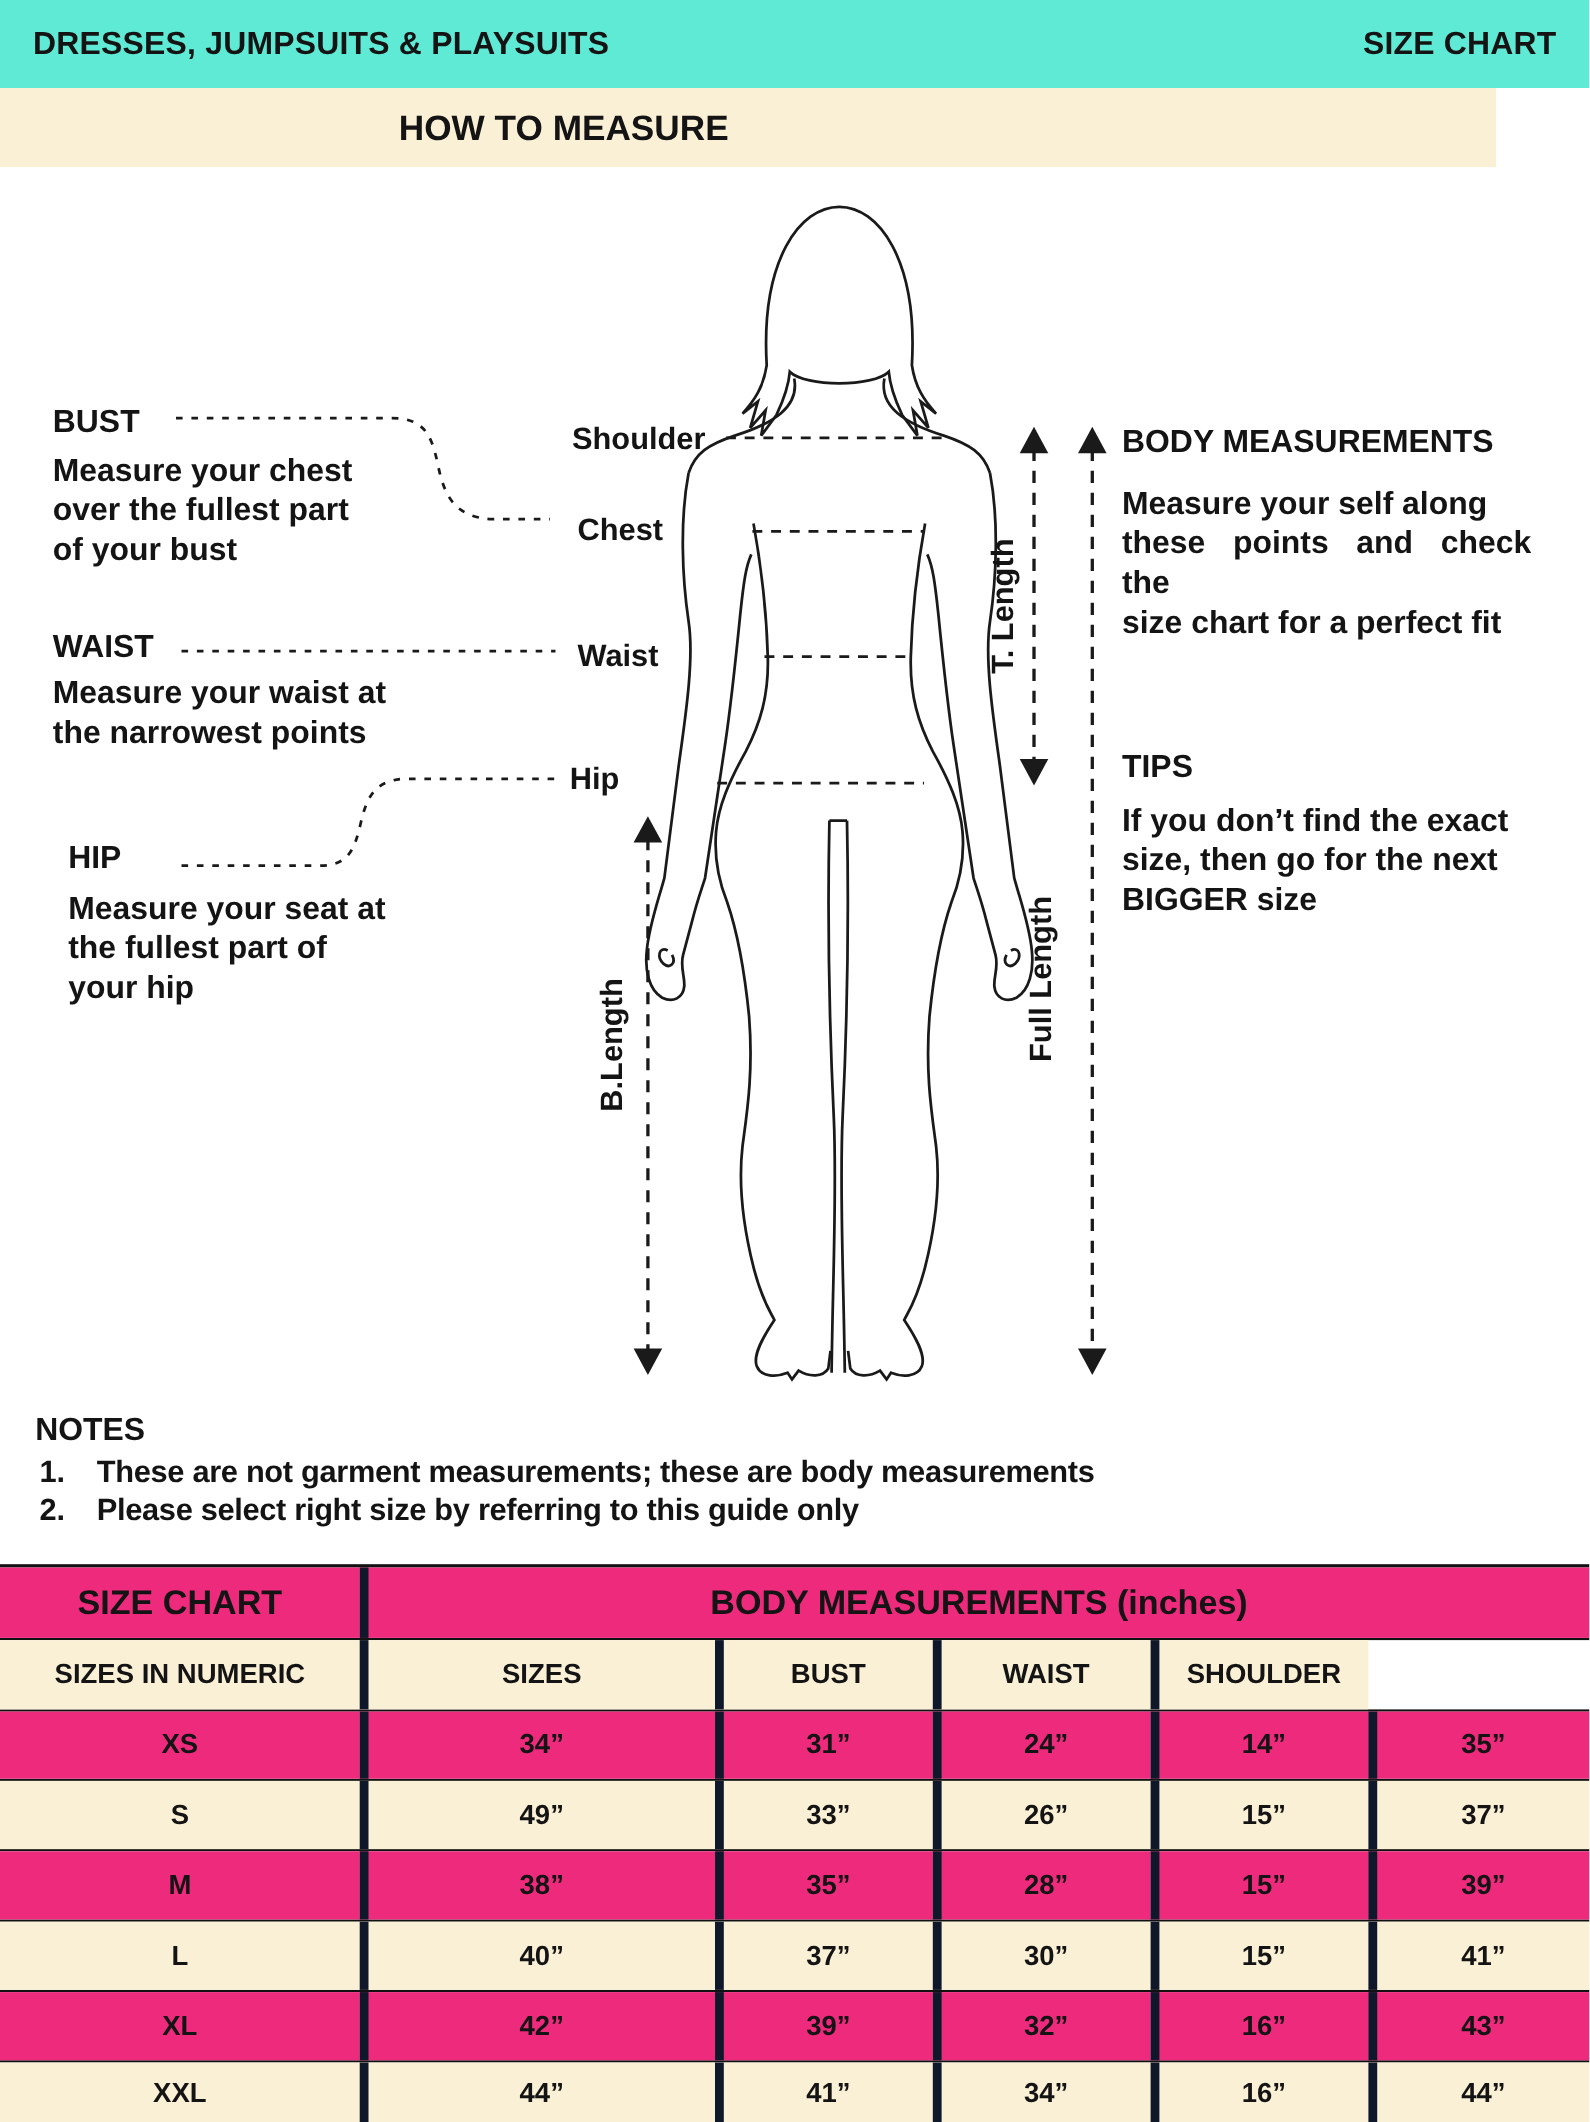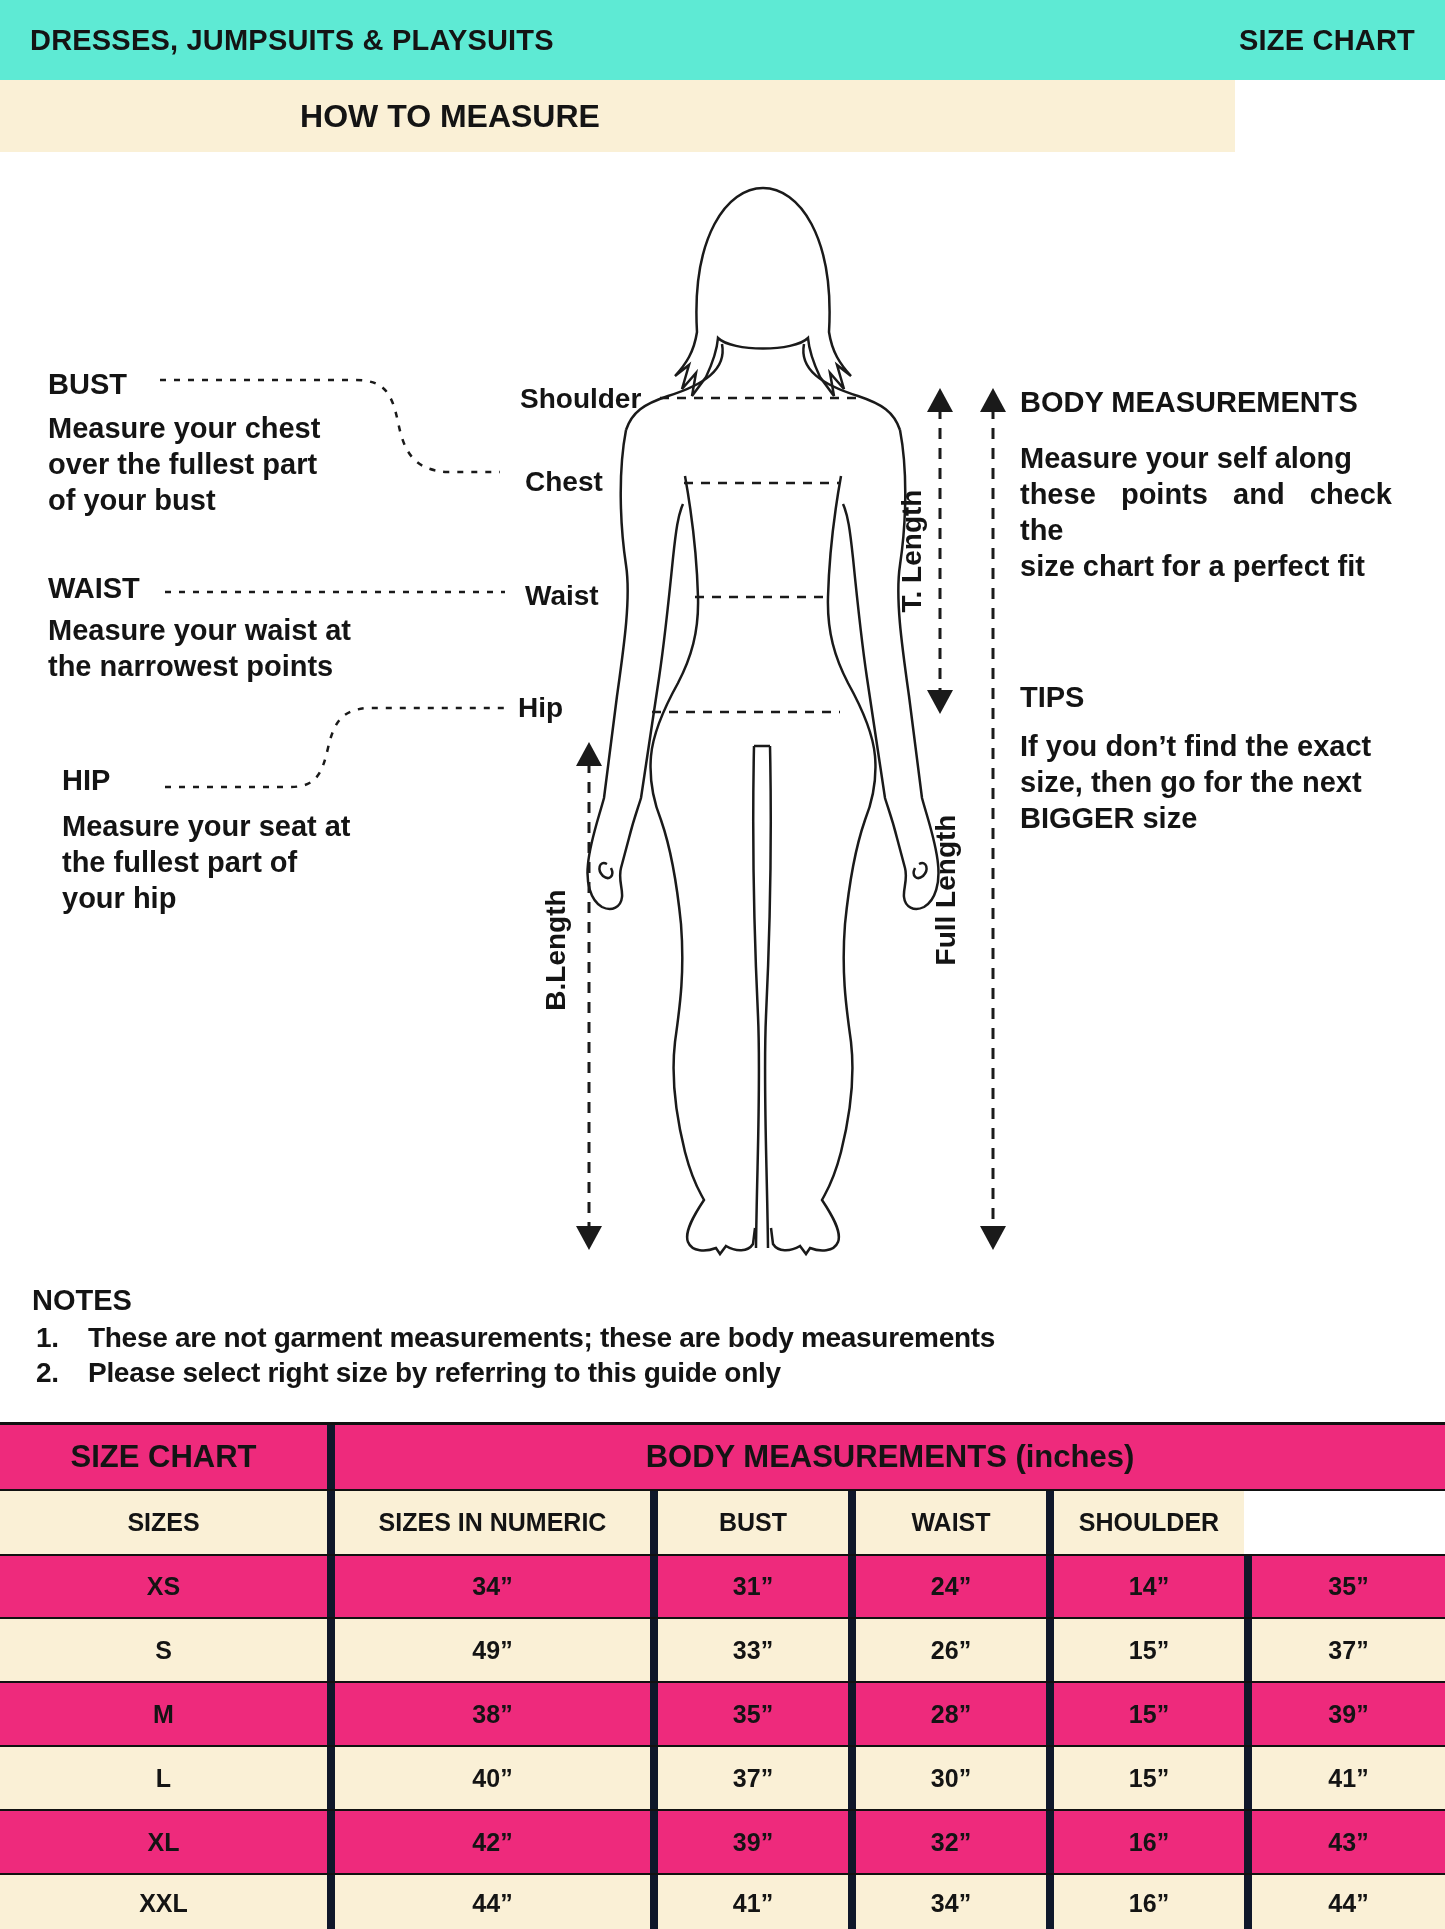--- a/index.html
+++ b/index.html
@@ -10,21 +10,21 @@
   }
   
   .topbar {
     position:absolute; left:0; top:0; width:1445px; height:80px;
     background:#5eead4; display:flex; align-items:center;
     justify-content:space-between; padding:0 30px; box-sizing:border-box;
   }
   .topbar .t { font-size:29px; font-weight:bold; letter-spacing:0.2px; }
   
   .band {
-    position:absolute; left:0; top:80px; width:1235px; height:72px;
+    position:absolute; left:0; top:80px; width:1360px; height:72px;
     background:#FAF0D6; display:flex; align-items:center; justify-content:center;
     padding-right:335px; box-sizing:border-box;
   }
   .band .t { font-size:32px; font-weight:bold; }
   
   .diagram-svg { position:absolute; left:0; top:0; width:1445px; height:1929px; pointer-events:none; }
   .abs { position:absolute; }
   .h  { font-size:29px; font-weight:bold; white-space:nowrap; }
   .p  { font-size:29px; font-weight:bold; line-height:36px; white-space:pre-line; }
   .p.justify { text-align:justify; width:372px; }
@@ -185,22 +185,22 @@
     <span class="note-no">2.</span>
     <span>Please select right size by referring to this guide only</span>
   </div>
 
   <div class="sizetable">
     <div class="trow cols2 r1">
       <div class="cell pinkbg f-h1">SIZE CHART</div>
       <div class="cell pinkbg f-h1">BODY MEASUREMENTS (inches)</div>
     </div>
     <div class="trow cols6 r2">
+      <div class="cell creambg f-h2">SIZES IN NUMERIC</div>
       <div class="cell creambg f-h2">SIZES</div>
-      <div class="cell creambg f-h2">SIZES IN NUMERIC</div>
       <div class="cell creambg f-h2">BUST</div>
       <div class="cell creambg f-h2">WAIST</div>
       <div class="cell creambg f-h2">SHOULDER</div>
     </div>
 
     <div class="trow cols6 rd-first">
       <div class="cell pinkbg f-d">XS</div>
       <div class="cell pinkbg f-d">34”</div>
       <div class="cell pinkbg f-d">31”</div>
       <div class="cell pinkbg f-d">24”</div>

